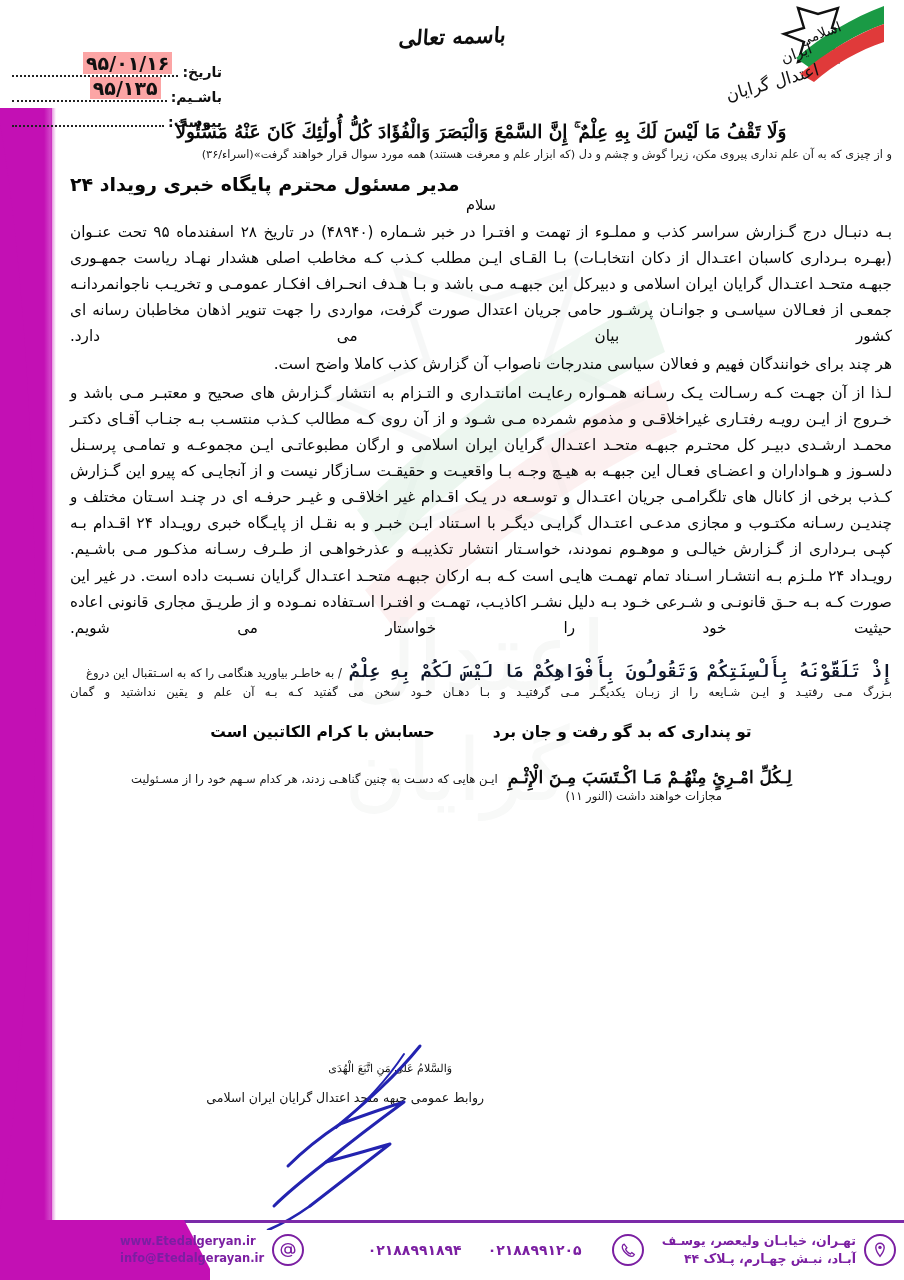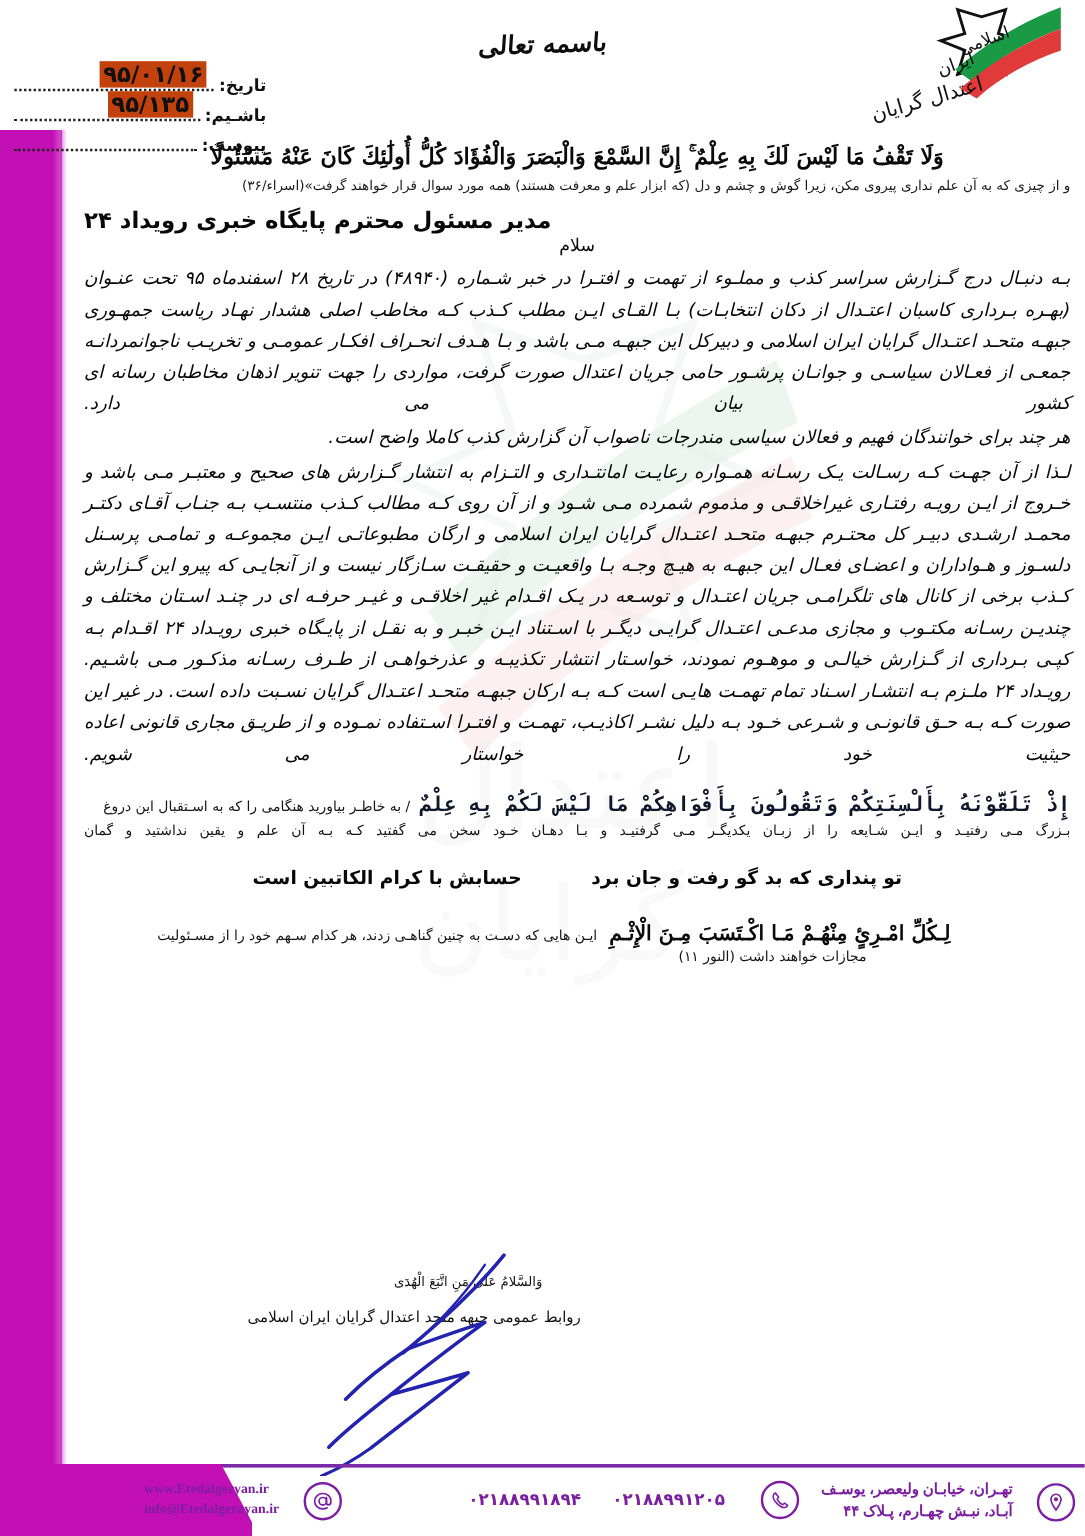--- a/index.html
+++ b/index.html
@@ -62,21 +62,21 @@
     letter-spacing:-.4px;
     margin-top:40px;
   }
   .meta-dots{
     flex:1;border-bottom:2px dotted #222;margin:0 2px 4px 2px;height:12px;
     position:relative;
   }
   .meta-val{
     position:absolute;right:6px;bottom:1px;
     font-size:19px;font-weight:700;color:#111;letter-spacing:-.5px;
-    background:#c2410c;padding:0 3px;white-space:nowrap;
+    background:#fca5a5;padding:0 3px;white-space:nowrap;
   }
 
   
   .watermark{
     position:absolute;left:0;right:0;top:250px;bottom:0;
     display:flex;align-items:flex-start;justify-content:center;
     pointer-events:none;z-index:0;opacity:1;
   }
   .watermark svg{opacity:.16;}
 
@@ -100,21 +100,21 @@
   }
   .greeting{
     margin-top:2px;text-align:center;direction:rtl;
     font-size:14.5px;font-weight:400;color:#080808;
   }
 
   .body-text{
     margin-top:6px;direction:rtl;text-align:justify;
     text-align-last:justify;
     font-size:15.2px;line-height:1.72;color:#060606;
-    font-weight:400;letter-spacing:-.2px;font-style:italic;
+    font-weight:400;letter-spacing:-.2px;
   }
   .body-text p{margin:0 0 2px 0;text-align:justify;text-align-last:justify;}
   .body-text p.last{text-align-last:right;}
 
   .ayah2-wrap{
     margin-top:20px;direction:rtl;
   }
   .ayah2-line{
     display:flex;align-items:baseline;gap:8px;direction:rtl;
   }
@@ -177,21 +177,21 @@
   }
   .footer-wedge .w2{
     position:absolute;left:-120px;bottom:-10px;width:230px;height:80px;
     background:#8e0f8a;transform:skewX(28deg);
   }
   .footer-inner{
     position:absolute;left:120px;right:8px;top:6px;height:48px;
     display:flex;align-items:center;justify-content:flex-start;
     direction:rtl;color:#6a1fa0;
   }
-  .f-group{display:flex;align-items:flex-end;gap:20px;font-family:Liberation Serif, serif;}
+  .f-group{display:flex;align-items:center;gap:8px;}
   .f-addr{
     font-size:12.5px;font-weight:700;color:#7b1fa2;line-height:1.45;
     text-align:right;letter-spacing:-.3px;white-space:nowrap;
   }
   .f-icon{
     width:28px;height:28px;border:2px solid #7b1fa2;border-radius:50%;
     display:flex;align-items:center;justify-content:center;flex:0 0 auto;
   }
   .f-icon svg{display:block;}
   .f-phones{display:flex;gap:26px;margin-right:30px;margin-left:30px;}

